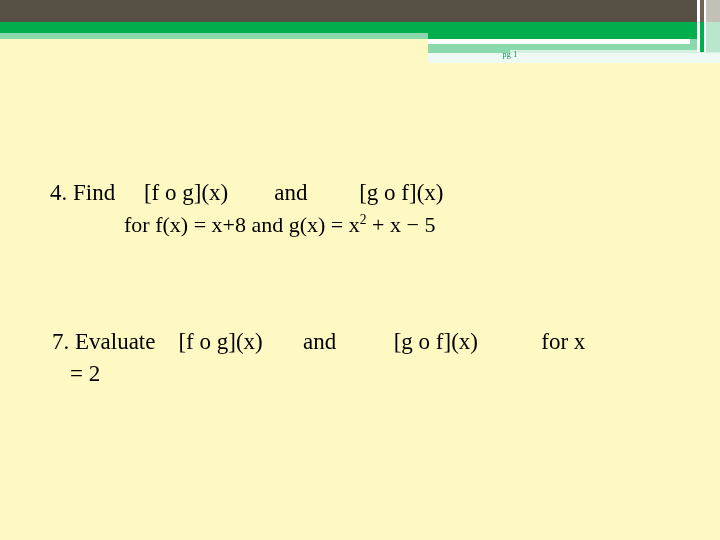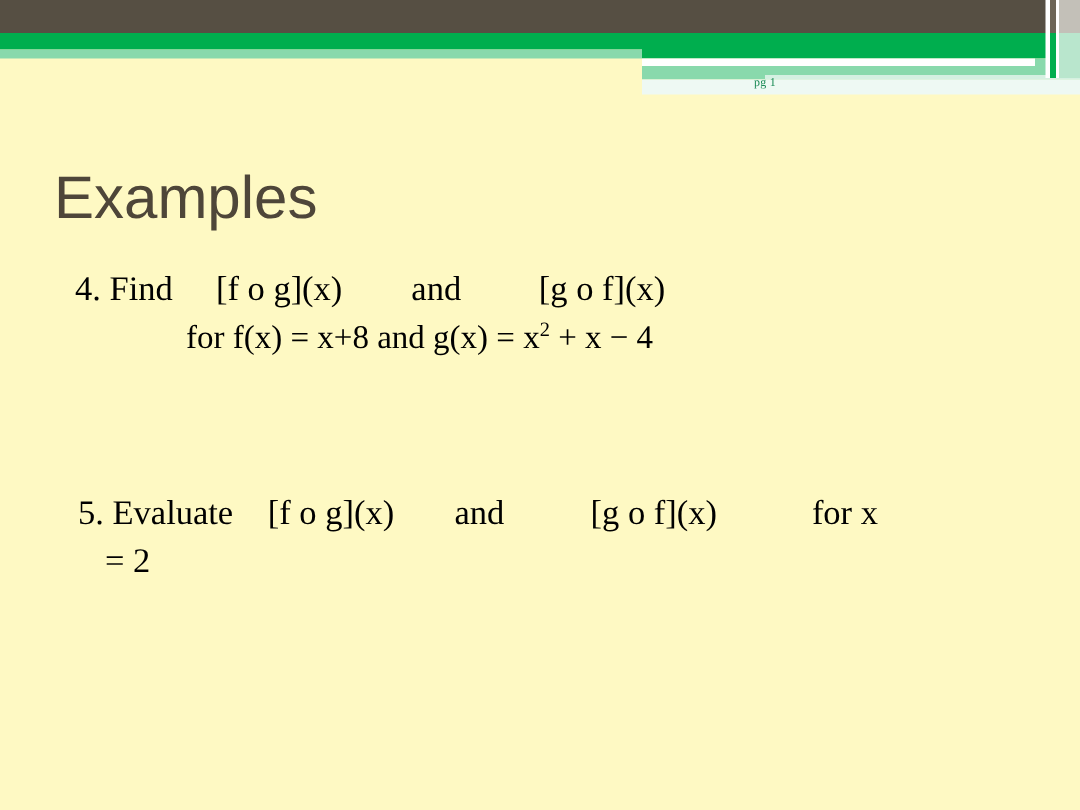--- a/index.html
+++ b/index.html
@@ -198,27 +198,26 @@
   <div class="vstripe vstripe-gap2"></div>
   <div class="vstripe vstripe-gray"></div>
 
   <div class="vstripe-lower vs-l-gap"></div>
   <div class="vstripe-lower vs-l-green"></div>
   <div class="vstripe-lower vs-l-gap2"></div>
   <div class="vstripe-lower vs-l-light"></div>
 
   <div class="header-label">pg 1</div>
 
-  <div class="title">Examples</div>
 
   <div class="body-area">
 
     <div class="para q3-line1">4. Find     [f o g](x)        and         [g o f](x)</div>
 
-    <div class="para q3-line2"><span>for f(x) = x+8 and g(x) = x</span><sup>2</sup><span> + x − 4</span></div>
-
-    <div class="para q4-line1">5. Evaluate    [f o g](x)       and          [g o f](x)           for x</div>
+    <div class="para q3-line2"><span>for f(x) = x+8 and g(x) = x</span><sup>2</sup><span> + x − 5</span></div>
+
+    <div class="para q4-line1">7. Evaluate    [f o g](x)       and          [g o f](x)           for x</div>
 
     <div class="para q4-line2">= 2</div>
 
   </div>
 
 </div>
 
 </body></html>

